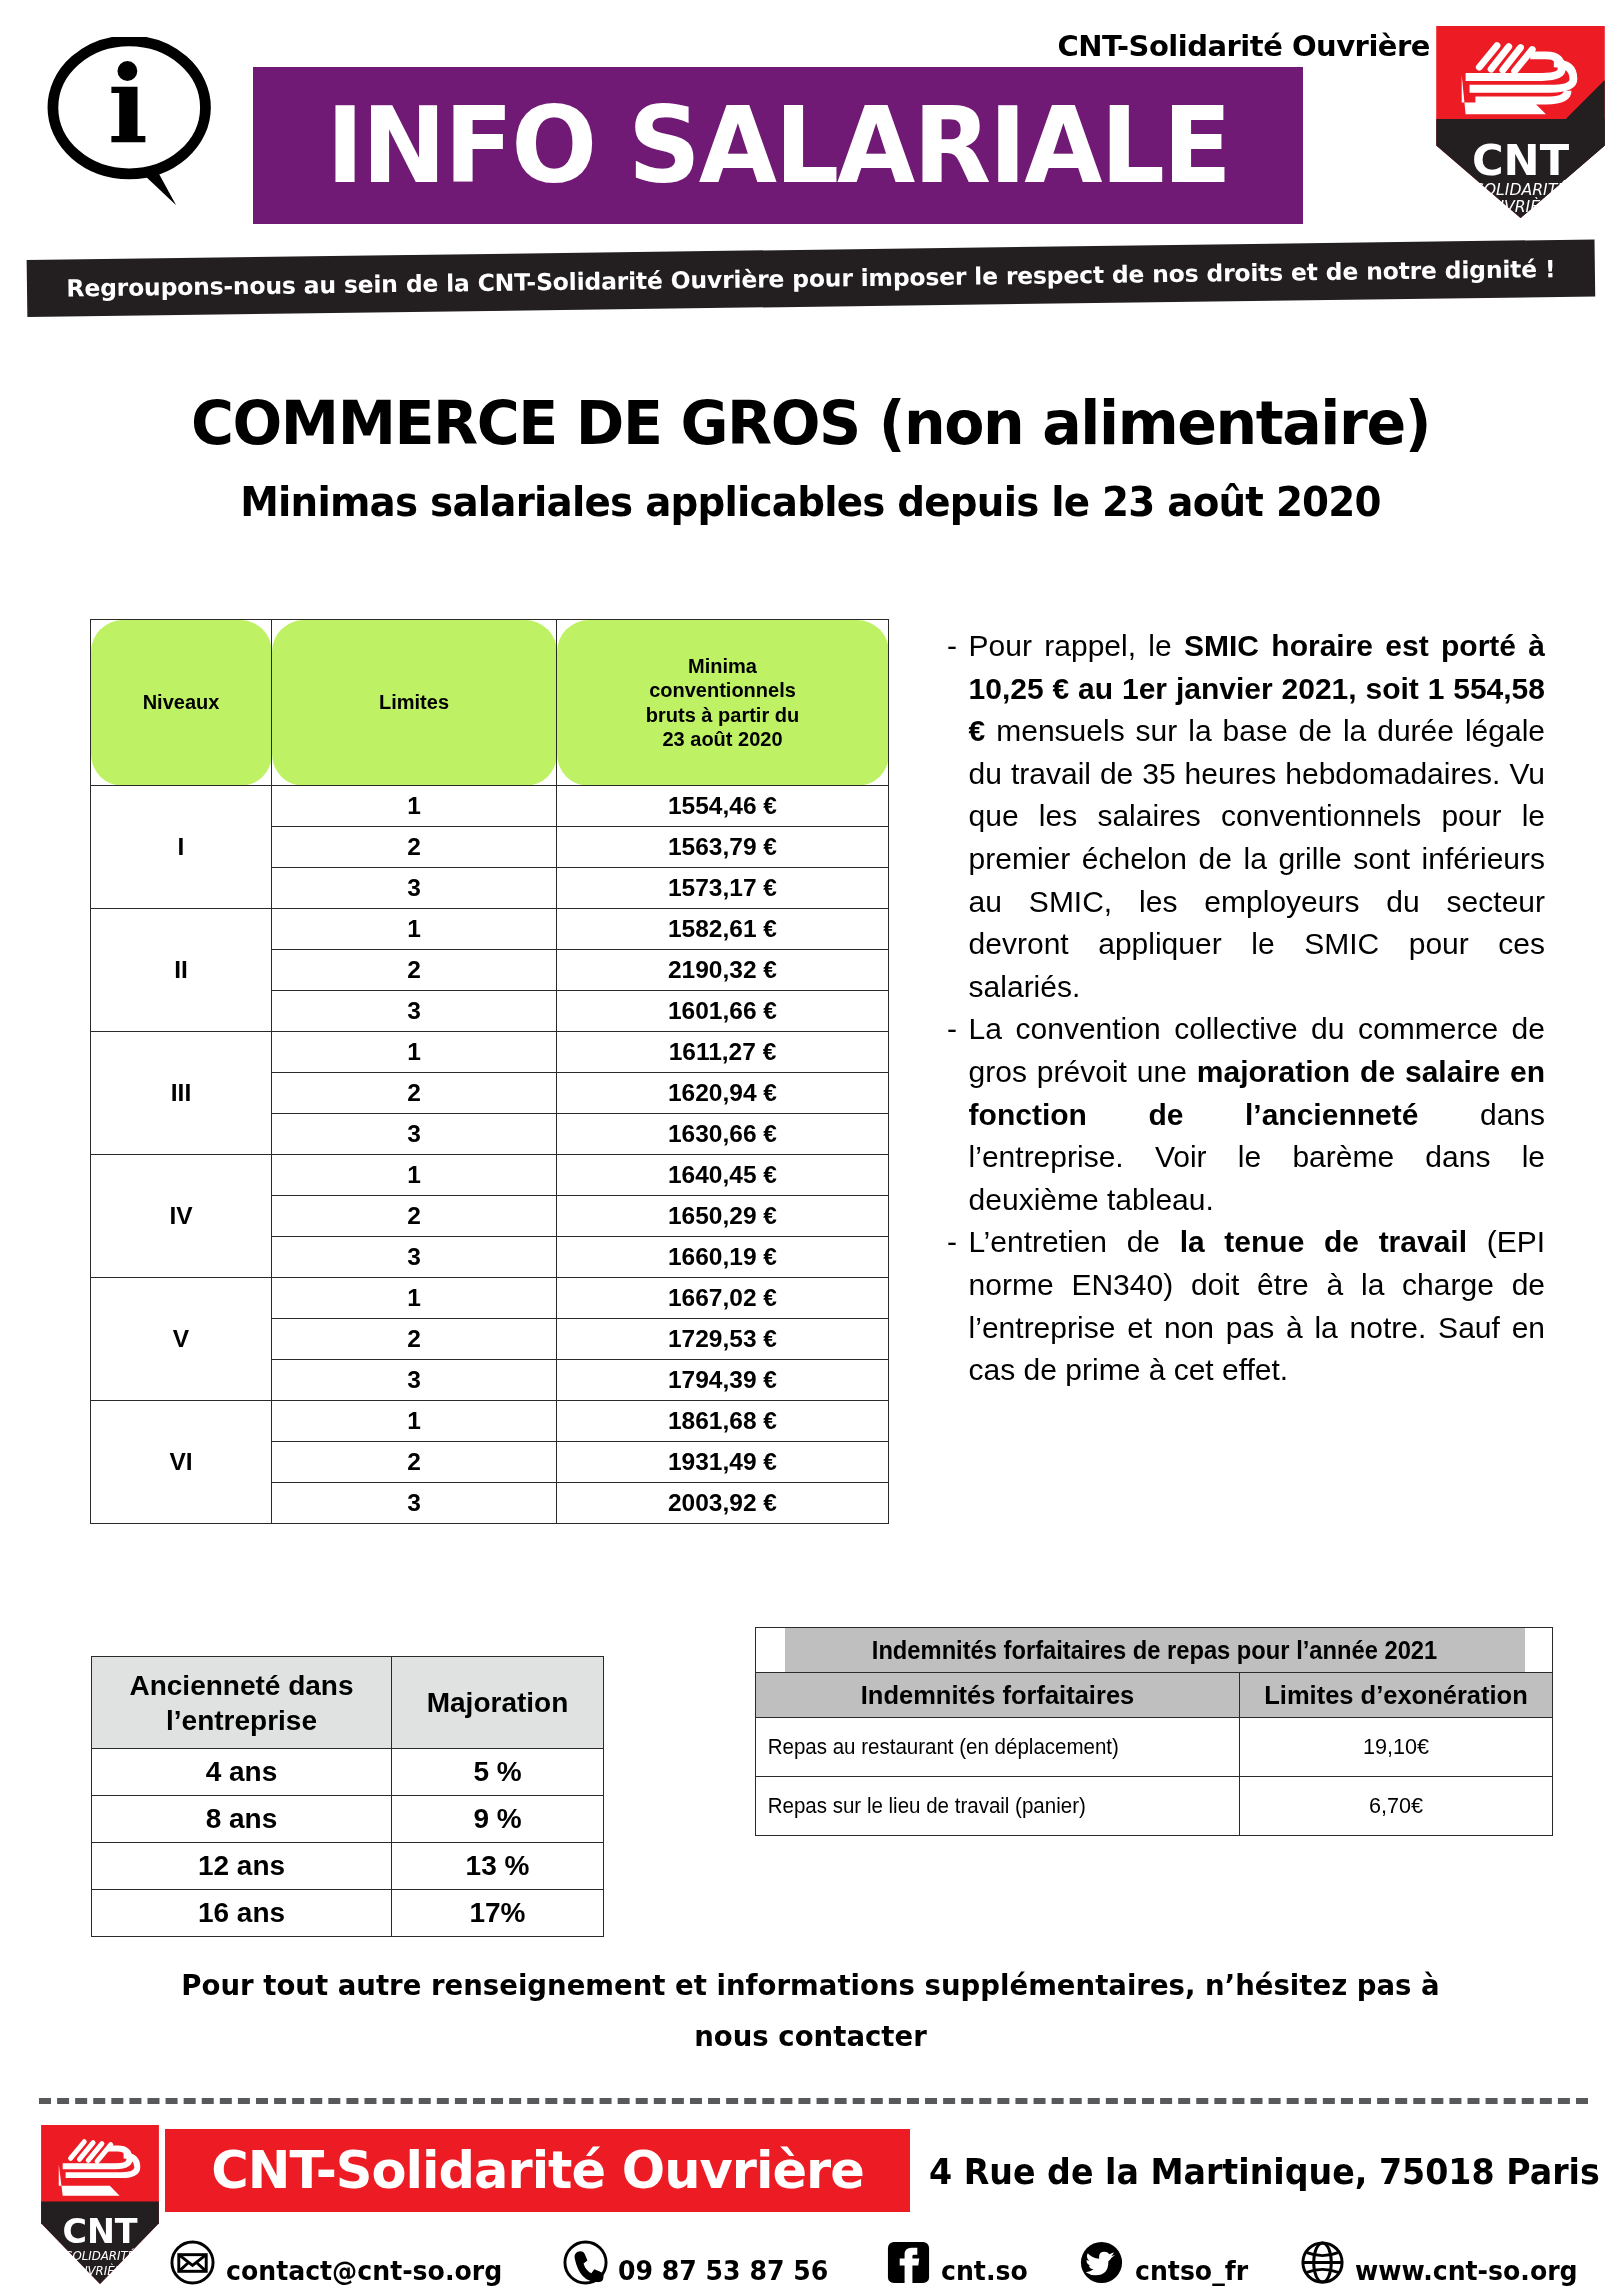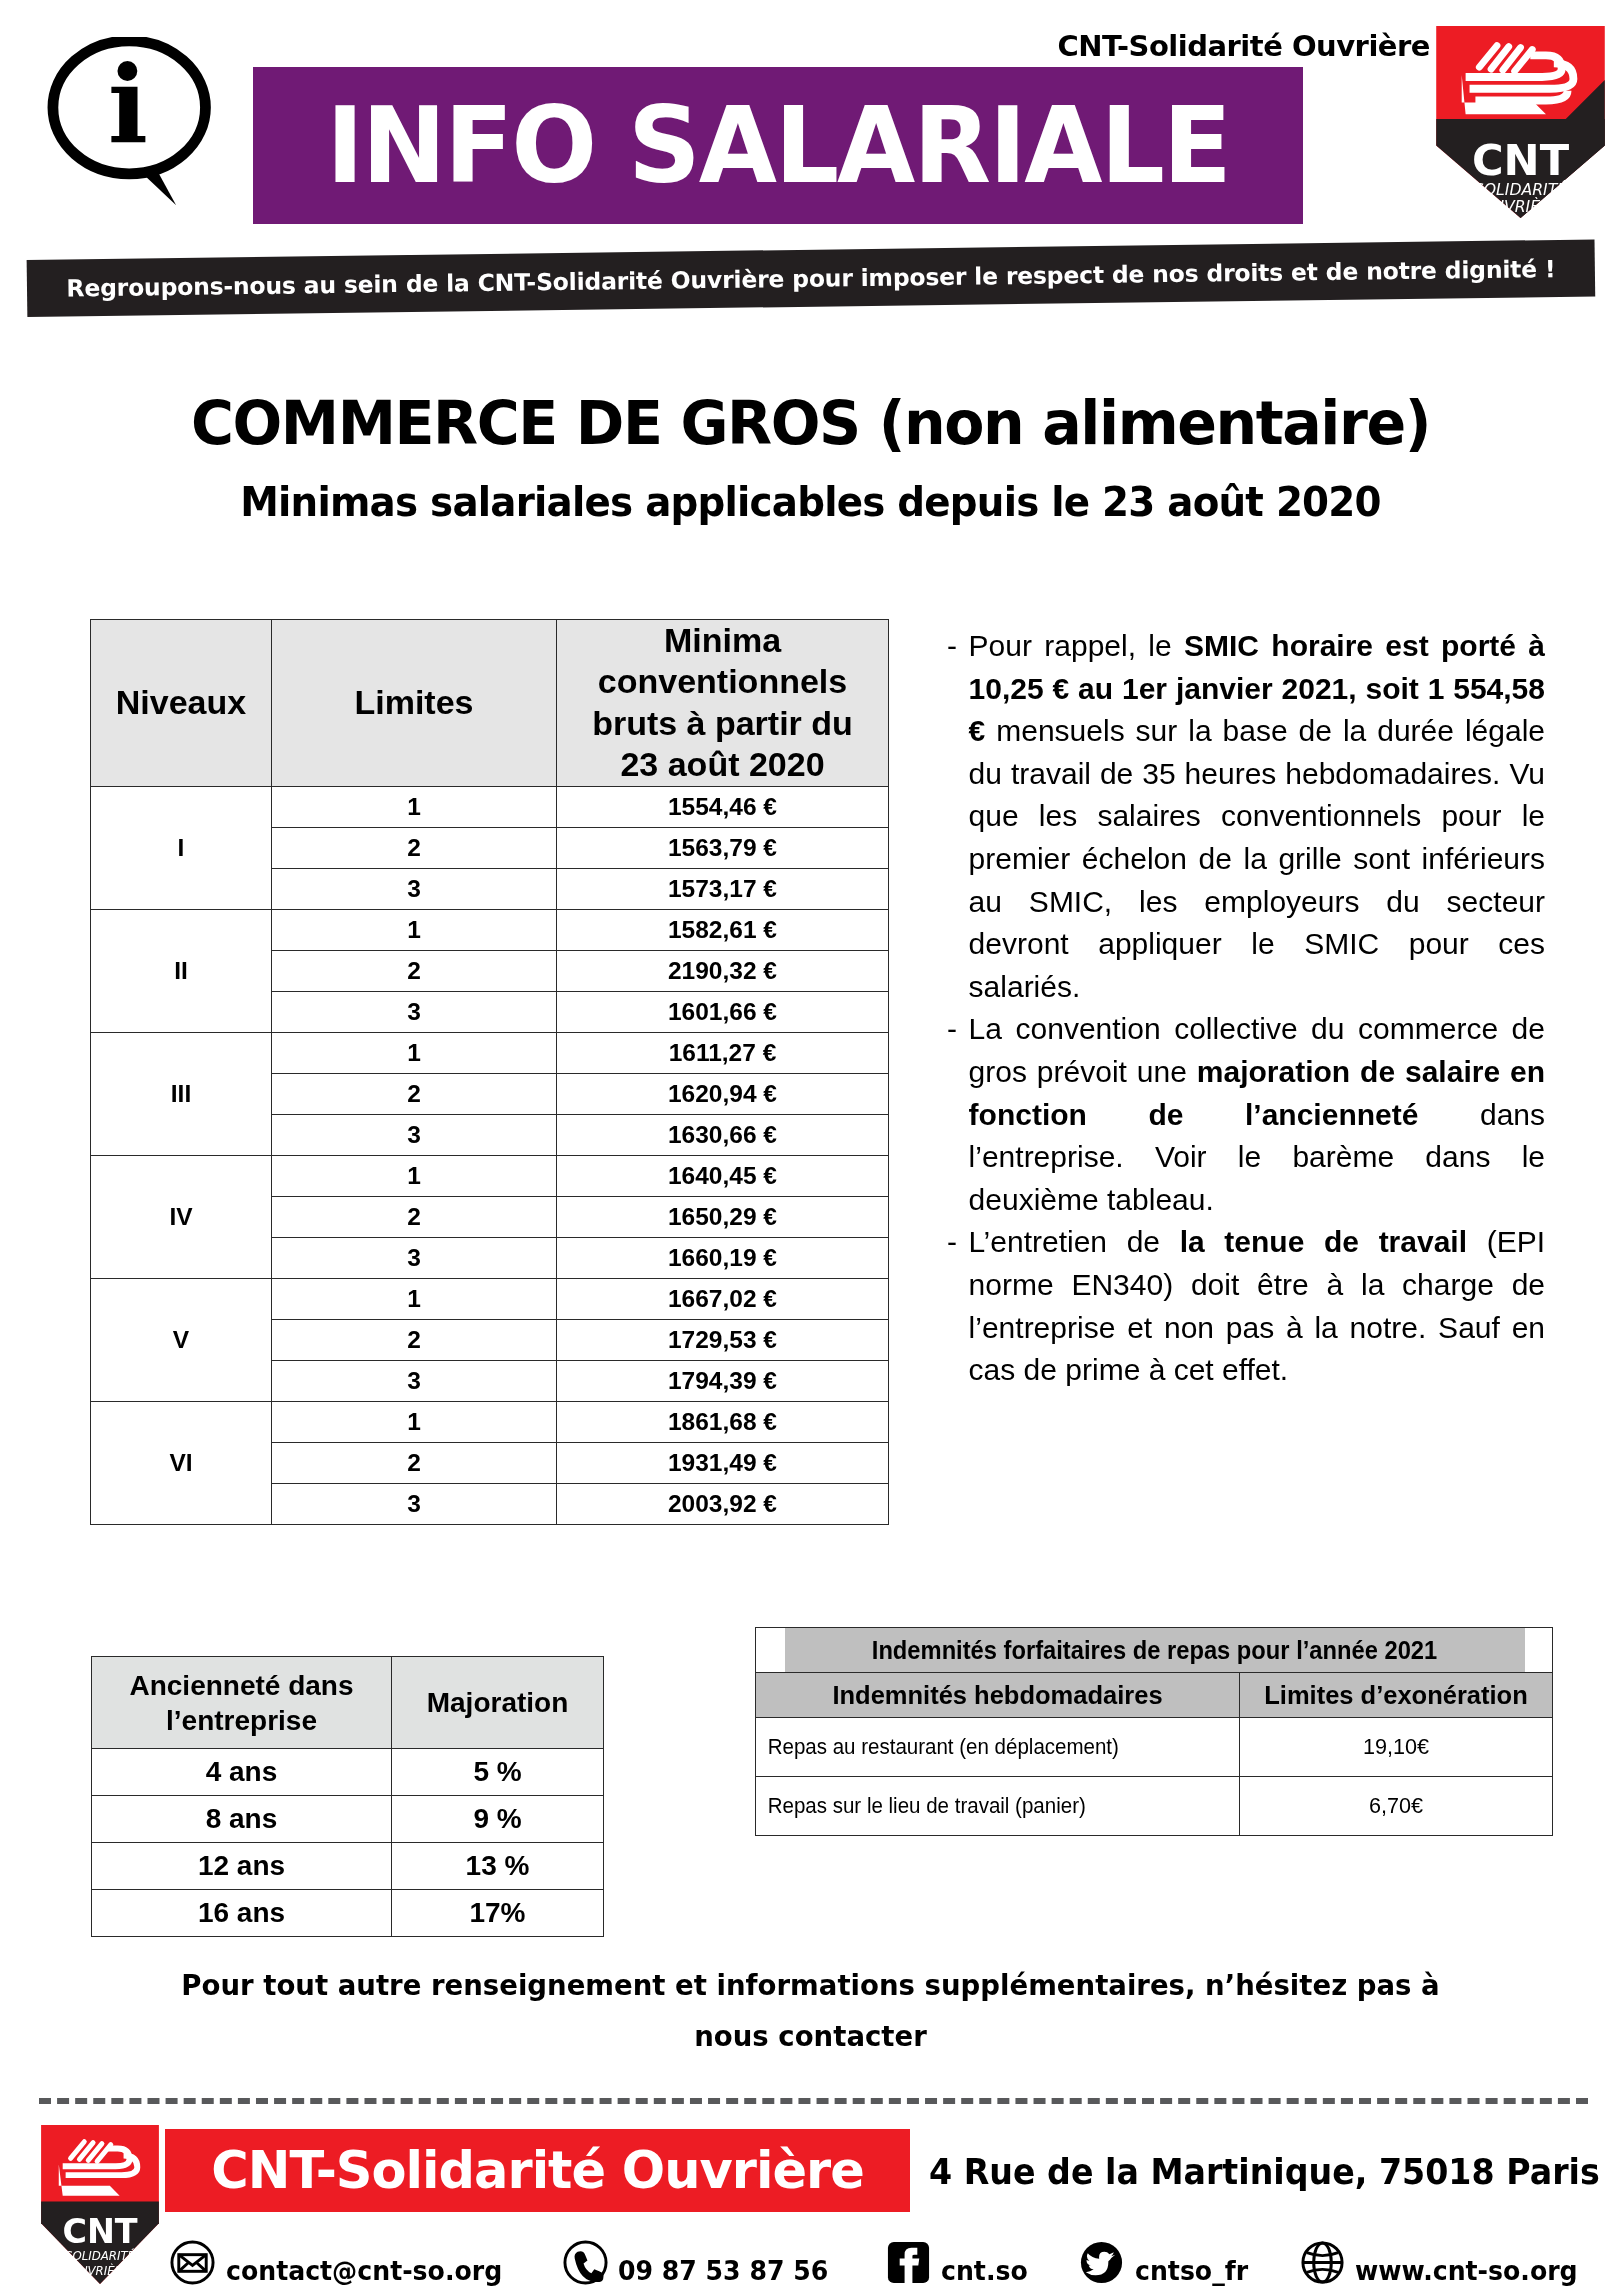--- a/index.html
+++ b/index.html
@@ -76,22 +76,22 @@
     border-collapse:collapse;
     font-family:"Liberation Sans",sans-serif;
   }
   .grid-table th,.grid-table td{
     border:1.5px solid #2a2a2a;
     font-weight:bold;text-align:center;
     font-size:24.5px;
     padding:0;
   }
   .grid-table thead th{
-    background:#e5e5e5;height:165px;vertical-align:middle;
-    line-height:1.22;font-size:34px;
+    background:#bef264;height:165px;vertical-align:middle;
+    line-height:1.22;font-size:20px;border-radius:32px;
   }
   .gt-c1{width:180px;}
   .gt-c2{width:284px;}
   .gt-c3{width:331px;}
   .grid-table tbody td{height:40px;}
   .td-niveau{font-size:27.4px;}
   .td-amount{text-align:center;font-size:25.5px;}
   .euro{font-weight:bold;}
 
   
@@ -381,21 +381,21 @@
         </tr>
       </tbody>
   </table>
 
   <table class="rep-table">
     <thead>
       <tr>
         <th class="rep-title" colspan="2">Indemnités forfaitaires de repas pour l’année 2021</th>
       </tr>
       <tr>
-        <th class="rep-head rep-c1">Indemnités hebdomadaires</th>
+        <th class="rep-head rep-c1">Indemnités forfaitaires</th>
         <th class="rep-head rep-c2">Limites d’exonération</th>
       </tr>
     </thead>
     <tbody id="rep-body">
         <tr>
           <td class="rep-label">Repas au restaurant (en déplacement)</td>
           <td class="rep-value">19,10€</td>
         </tr>
         <tr>
           <td class="rep-label">Repas sur le lieu de travail (panier)</td>

